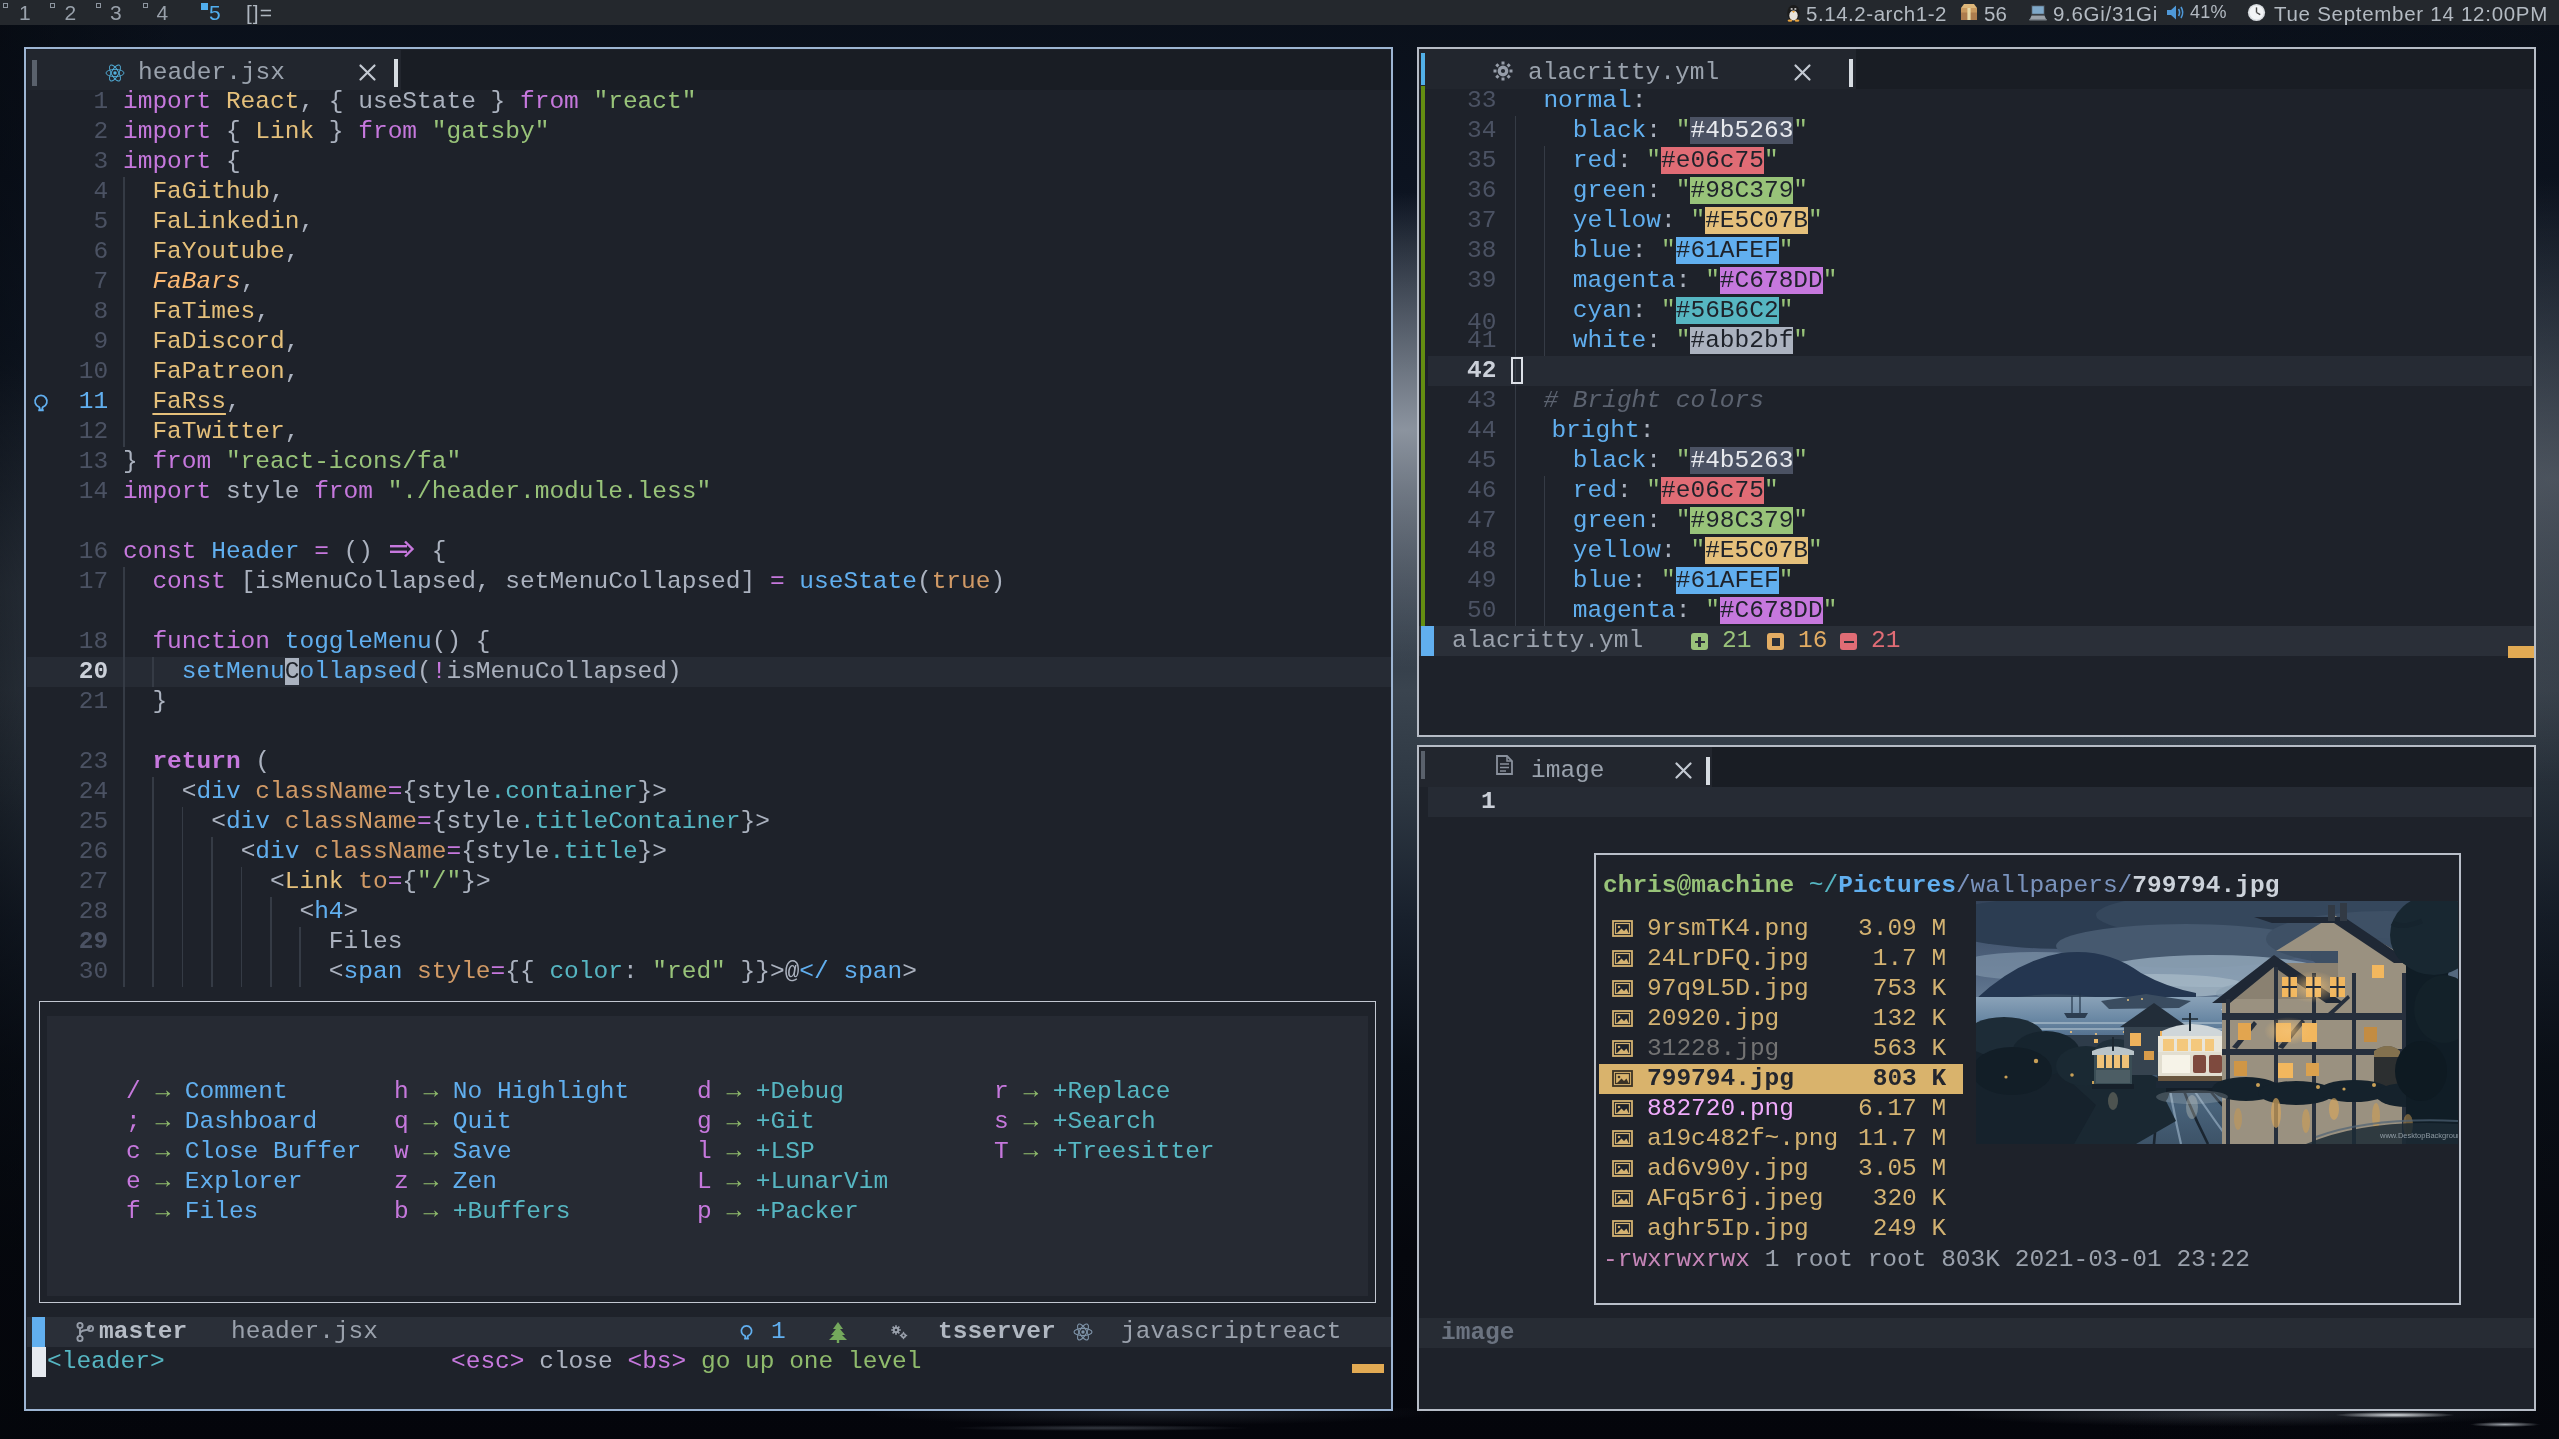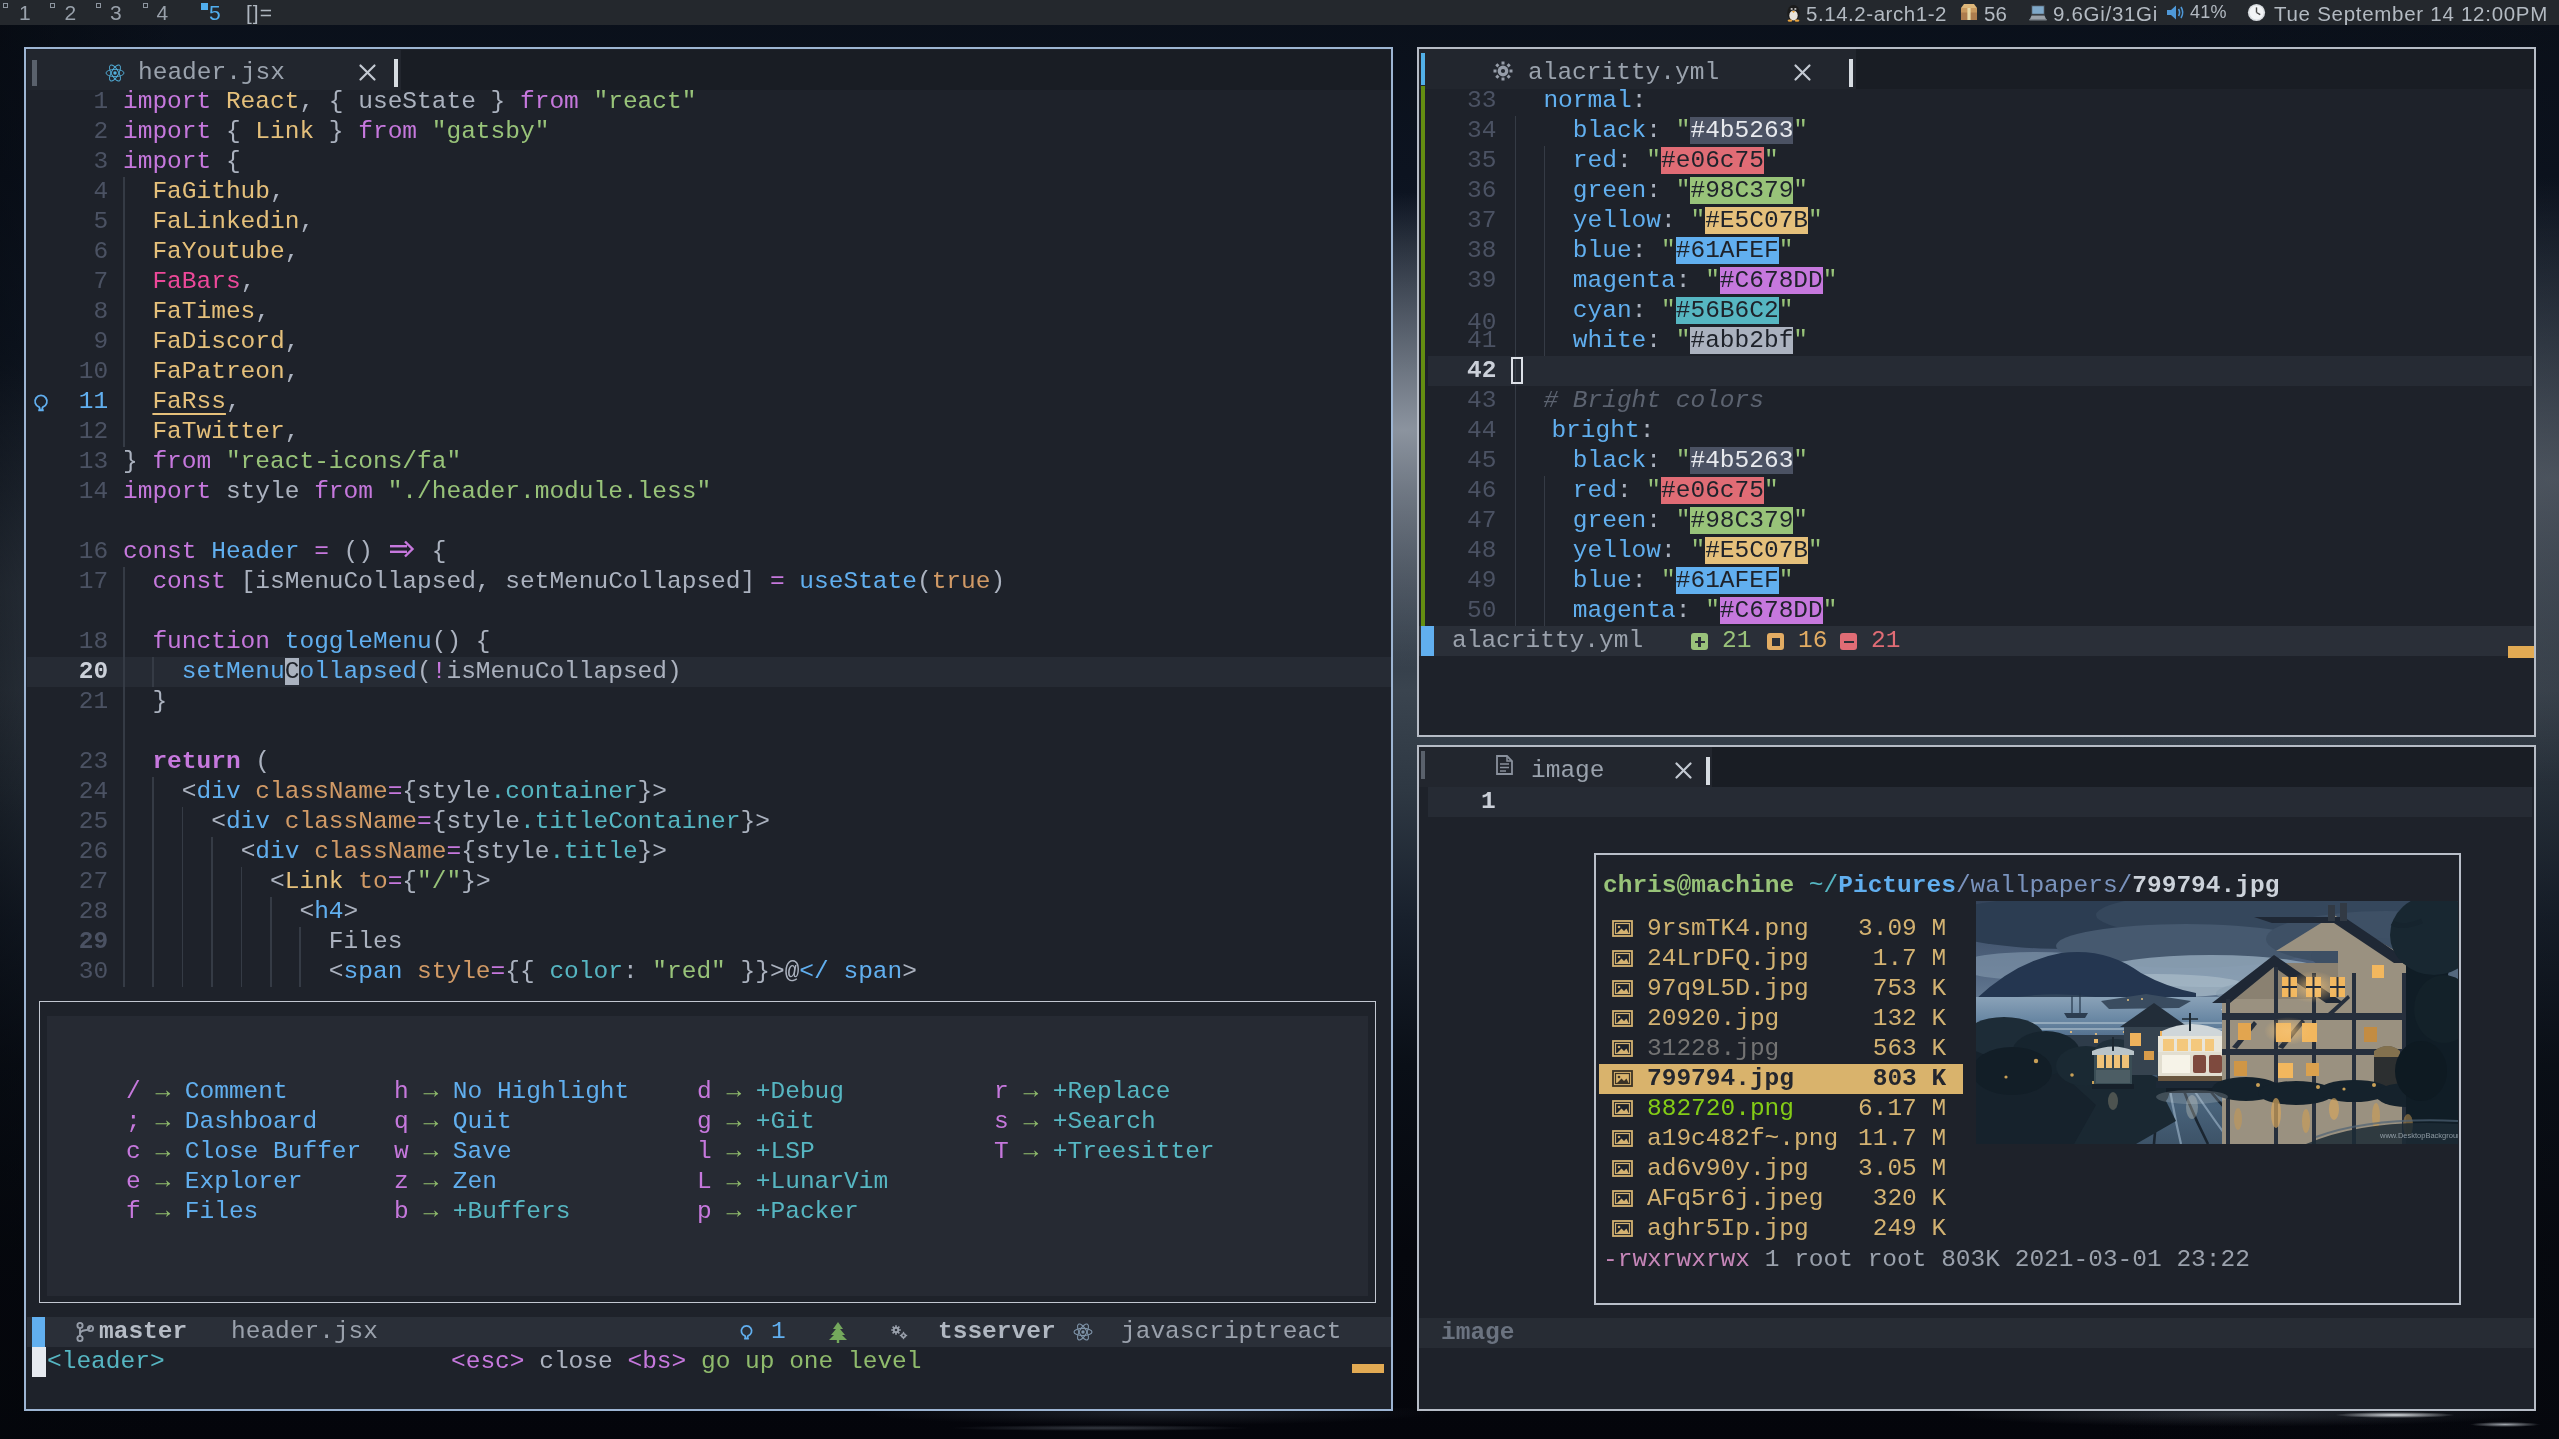--- a/index.html
+++ b/index.html
@@ -115,21 +115,21 @@
 <pre style="left:123px;top:117px;"><span style="color:#c678dd;">import </span><span style="color:#abb2bf;">{ </span><span style="color:#e5c07b;">Link</span><span style="color:#abb2bf;"> } </span><span style="color:#c678dd;">from </span><span style="color:#98c379;">"gatsby"</span></pre>
 <pre style="left:64px;top:147px;color:#4b5263;font-weight:normal;">  3</pre>
 <pre style="left:123px;top:147px;"><span style="color:#c678dd;">import </span><span style="color:#abb2bf;">{</span></pre>
 <pre style="left:64px;top:177px;color:#4b5263;font-weight:normal;">  4</pre>
 <pre style="left:123px;top:177px;"><span style="color:#abb2bf;">  </span><span style="color:#e5c07b;">FaGithub</span><span style="color:#abb2bf;">,</span></pre>
 <pre style="left:64px;top:207px;color:#4b5263;font-weight:normal;">  5</pre>
 <pre style="left:123px;top:207px;"><span style="color:#abb2bf;">  </span><span style="color:#e5c07b;">FaLinkedin</span><span style="color:#abb2bf;">,</span></pre>
 <pre style="left:64px;top:237px;color:#4b5263;font-weight:normal;">  6</pre>
 <pre style="left:123px;top:237px;"><span style="color:#abb2bf;">  </span><span style="color:#e5c07b;">FaYoutube</span><span style="color:#abb2bf;">,</span></pre>
 <pre style="left:64px;top:267px;color:#4b5263;font-weight:normal;">  7</pre>
-<pre style="left:123px;top:267px;"><span style="color:#abb2bf;">  </span><span style="color:#ec4899;">FaBars</span><span style="color:#abb2bf;">,</span></pre>
+<pre style="left:123px;top:267px;"><span style="color:#abb2bf;">  </span><span style="color:#fdba74;font-style:italic;">FaBars</span><span style="color:#abb2bf;">,</span></pre>
 <pre style="left:64px;top:297px;color:#4b5263;font-weight:normal;">  8</pre>
 <pre style="left:123px;top:297px;"><span style="color:#abb2bf;">  </span><span style="color:#e5c07b;">FaTimes</span><span style="color:#abb2bf;">,</span></pre>
 <pre style="left:64px;top:327px;color:#4b5263;font-weight:normal;">  9</pre>
 <pre style="left:123px;top:327px;"><span style="color:#abb2bf;">  </span><span style="color:#e5c07b;">FaDiscord</span><span style="color:#abb2bf;">,</span></pre>
 <pre style="left:64px;top:357px;color:#4b5263;font-weight:normal;"> 10</pre>
 <pre style="left:123px;top:357px;"><span style="color:#abb2bf;">  </span><span style="color:#e5c07b;">FaPatreon</span><span style="color:#abb2bf;">,</span></pre>
 <pre style="left:64px;top:387px;color:#61afef;font-weight:normal;"> 11</pre>
 <pre style="left:123px;top:387px;"><span style="color:#abb2bf;">  </span><span style="color:#e5c07b;text-decoration:underline;text-underline-offset:5px;">FaRss</span><span style="color:#abb2bf;">,</span></pre>
 <pre style="left:64px;top:417px;color:#4b5263;font-weight:normal;"> 12</pre>
 <pre style="left:123px;top:417px;"><span style="color:#abb2bf;">  </span><span style="color:#e5c07b;">FaTwitter</span><span style="color:#abb2bf;">,</span></pre>
@@ -407,21 +407,21 @@
 <polygon points="5,13 9.5,8.5 12,11 14.5,8.5 16.5,13" fill="#3a3226"></polygon>
 </svg>
 <pre style="left:1647px;top:1064px;color:#23262e;font-weight:bold;">799794.jpg</pre>
 <pre style="left:1858px;top:1064px;color:#23262e;font-weight:bold;"> 803 K</pre>
 <svg class="abs" style="left:1612px;top:1100px" width="21" height="17" viewBox="0 0 21 17">
 <rect x="1" y="1" width="19" height="15" fill="none" stroke="#d3b271" stroke-width="1.8"></rect>
 <rect x="3.5" y="3.5" width="14" height="10" fill="none" stroke="#d3b271" stroke-width="1.2"></rect>
 <circle cx="7" cy="7" r="1.3" fill="#d3b271"></circle>
 <polygon points="5,13 9.5,8.5 12,11 14.5,8.5 16.5,13" fill="#d3b271"></polygon>
 </svg>
-<pre style="left:1647px;top:1094px;color:#84cc16;">882720.png</pre>
+<pre style="left:1647px;top:1094px;color:#f0abfc;">882720.png</pre>
 <pre style="left:1858px;top:1094px;color:#d3b271;">6.17 M</pre>
 <svg class="abs" style="left:1612px;top:1130px" width="21" height="17" viewBox="0 0 21 17">
 <rect x="1" y="1" width="19" height="15" fill="none" stroke="#d3b271" stroke-width="1.8"></rect>
 <rect x="3.5" y="3.5" width="14" height="10" fill="none" stroke="#d3b271" stroke-width="1.2"></rect>
 <circle cx="7" cy="7" r="1.3" fill="#d3b271"></circle>
 <polygon points="5,13 9.5,8.5 12,11 14.5,8.5 16.5,13" fill="#d3b271"></polygon>
 </svg>
 <pre style="left:1647px;top:1124px;color:#d3b271;">a19c482f~.png</pre>
 <pre style="left:1858px;top:1124px;color:#d3b271;">11.7 M</pre>
 <svg class="abs" style="left:1612px;top:1160px" width="21" height="17" viewBox="0 0 21 17">

